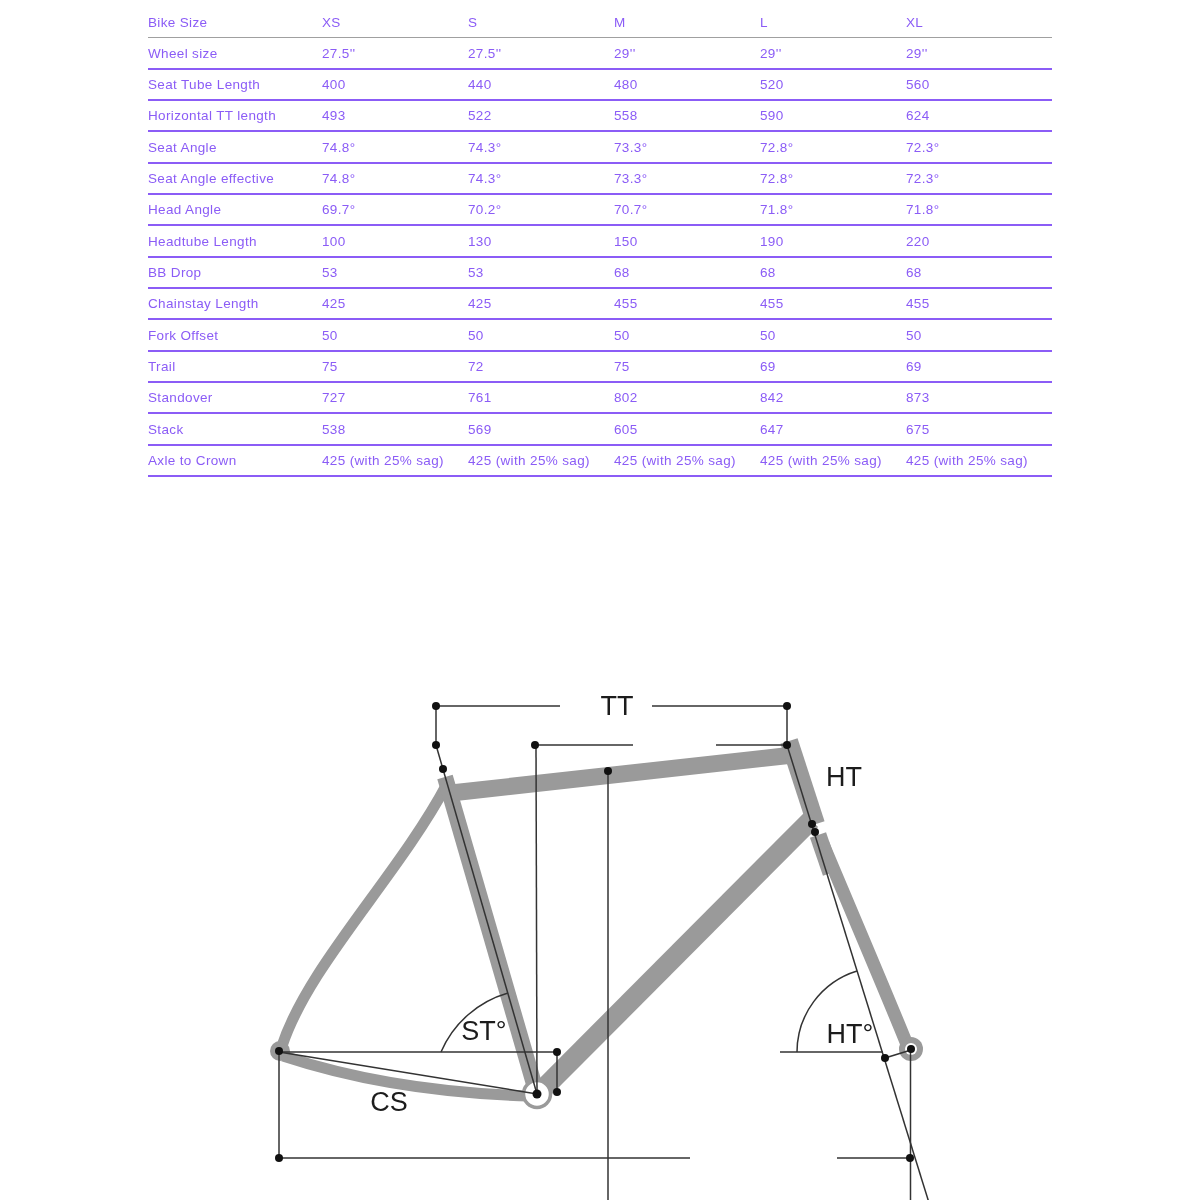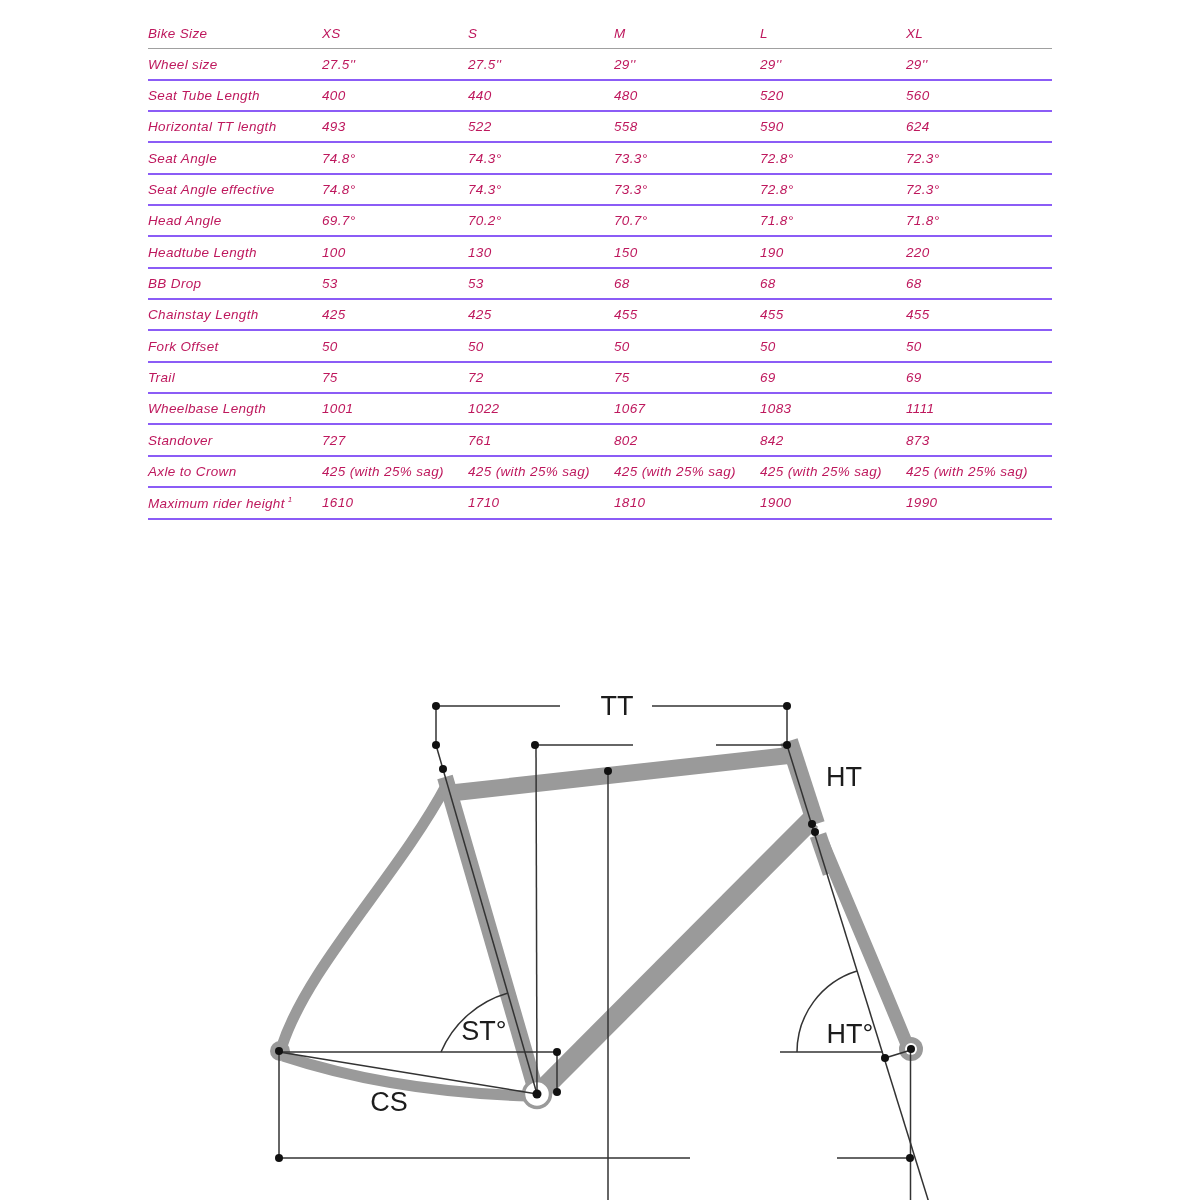--- a/index.html
+++ b/index.html
@@ -1,19 +1,19 @@
 <!DOCTYPE html>
 <html><head>
 <meta charset="utf-8">
 <style>
   html,body{margin:0;padding:0;background:#ffffff;}
   .page{position:relative;width:1200px;height:1200px;background:#ffffff;overflow:hidden;
         font-family:"Liberation Sans", sans-serif;}
-  .geo-table{position:absolute;left:148px;top:18px;width:904px;color:#be185d;
-             font-size:13.5px;letter-spacing:0.35px;font-style:italic;}
+  .geo-table{position:absolute;left:148px;top:7px;width:904px;color:#8b5cf6;
+             font-size:13.5px;letter-spacing:0.35px;}
   .trow{display:grid;grid-template-columns:174px 146px 146px 146px 146px 146px;
         height:31.35px;align-items:center;border-bottom:2px solid #8b5cf6;box-sizing:border-box;}
   .trow.header{border-bottom:1px solid #a0a0a0;}
   .cell{white-space:nowrap;overflow:visible;}
   .cell sup{font-size:8px;vertical-align:super;margin-left:3px;}
   .diagram-wrap{position:absolute;left:0;top:668px;width:1200px;height:560px;}
   svg text{font-family:"Liberation Sans", sans-serif;}
 </style>
 </head>
 <body>
@@ -112,50 +112,42 @@
         </div>
         <div class="trow">
           <div class="cell">Trail</div>
           <div class="cell">75</div>
           <div class="cell">72</div>
           <div class="cell">75</div>
           <div class="cell">69</div>
           <div class="cell">69</div>
         </div>
         <div class="trow">
-          <div class="cell">Wheelbase Length</div>
-          <div class="cell">1001</div>
-          <div class="cell">1022</div>
-          <div class="cell">1067</div>
-          <div class="cell">1083</div>
-          <div class="cell">1111</div>
-        </div>
-        <div class="trow">
           <div class="cell">Standover</div>
           <div class="cell">727</div>
           <div class="cell">761</div>
           <div class="cell">802</div>
           <div class="cell">842</div>
           <div class="cell">873</div>
         </div>
         <div class="trow">
+          <div class="cell">Stack</div>
+          <div class="cell">538</div>
+          <div class="cell">569</div>
+          <div class="cell">605</div>
+          <div class="cell">647</div>
+          <div class="cell">675</div>
+        </div>
+        <div class="trow">
           <div class="cell">Axle to Crown</div>
           <div class="cell">425 (with 25% sag)</div>
           <div class="cell">425 (with 25% sag)</div>
           <div class="cell">425 (with 25% sag)</div>
           <div class="cell">425 (with 25% sag)</div>
           <div class="cell">425 (with 25% sag)</div>
-        </div>
-        <div class="trow">
-          <div class="cell">Maximum rider height<sup>1</sup></div>
-          <div class="cell">1610</div>
-          <div class="cell">1710</div>
-          <div class="cell">1810</div>
-          <div class="cell">1900</div>
-          <div class="cell">1990</div>
         </div>
       </div>
   </div>
 
   <div class="diagram-wrap">
     <svg width="1200" height="560" viewBox="0 640 1200 560">
 
       <g stroke="#9a9a9a" fill="none">
         <path d="M 447 756 C 398 848 308 938 282 1018" stroke-width="11"></path>
         <path d="M 283 1028 Q 392 1064 530 1068" stroke-width="11"></path>

